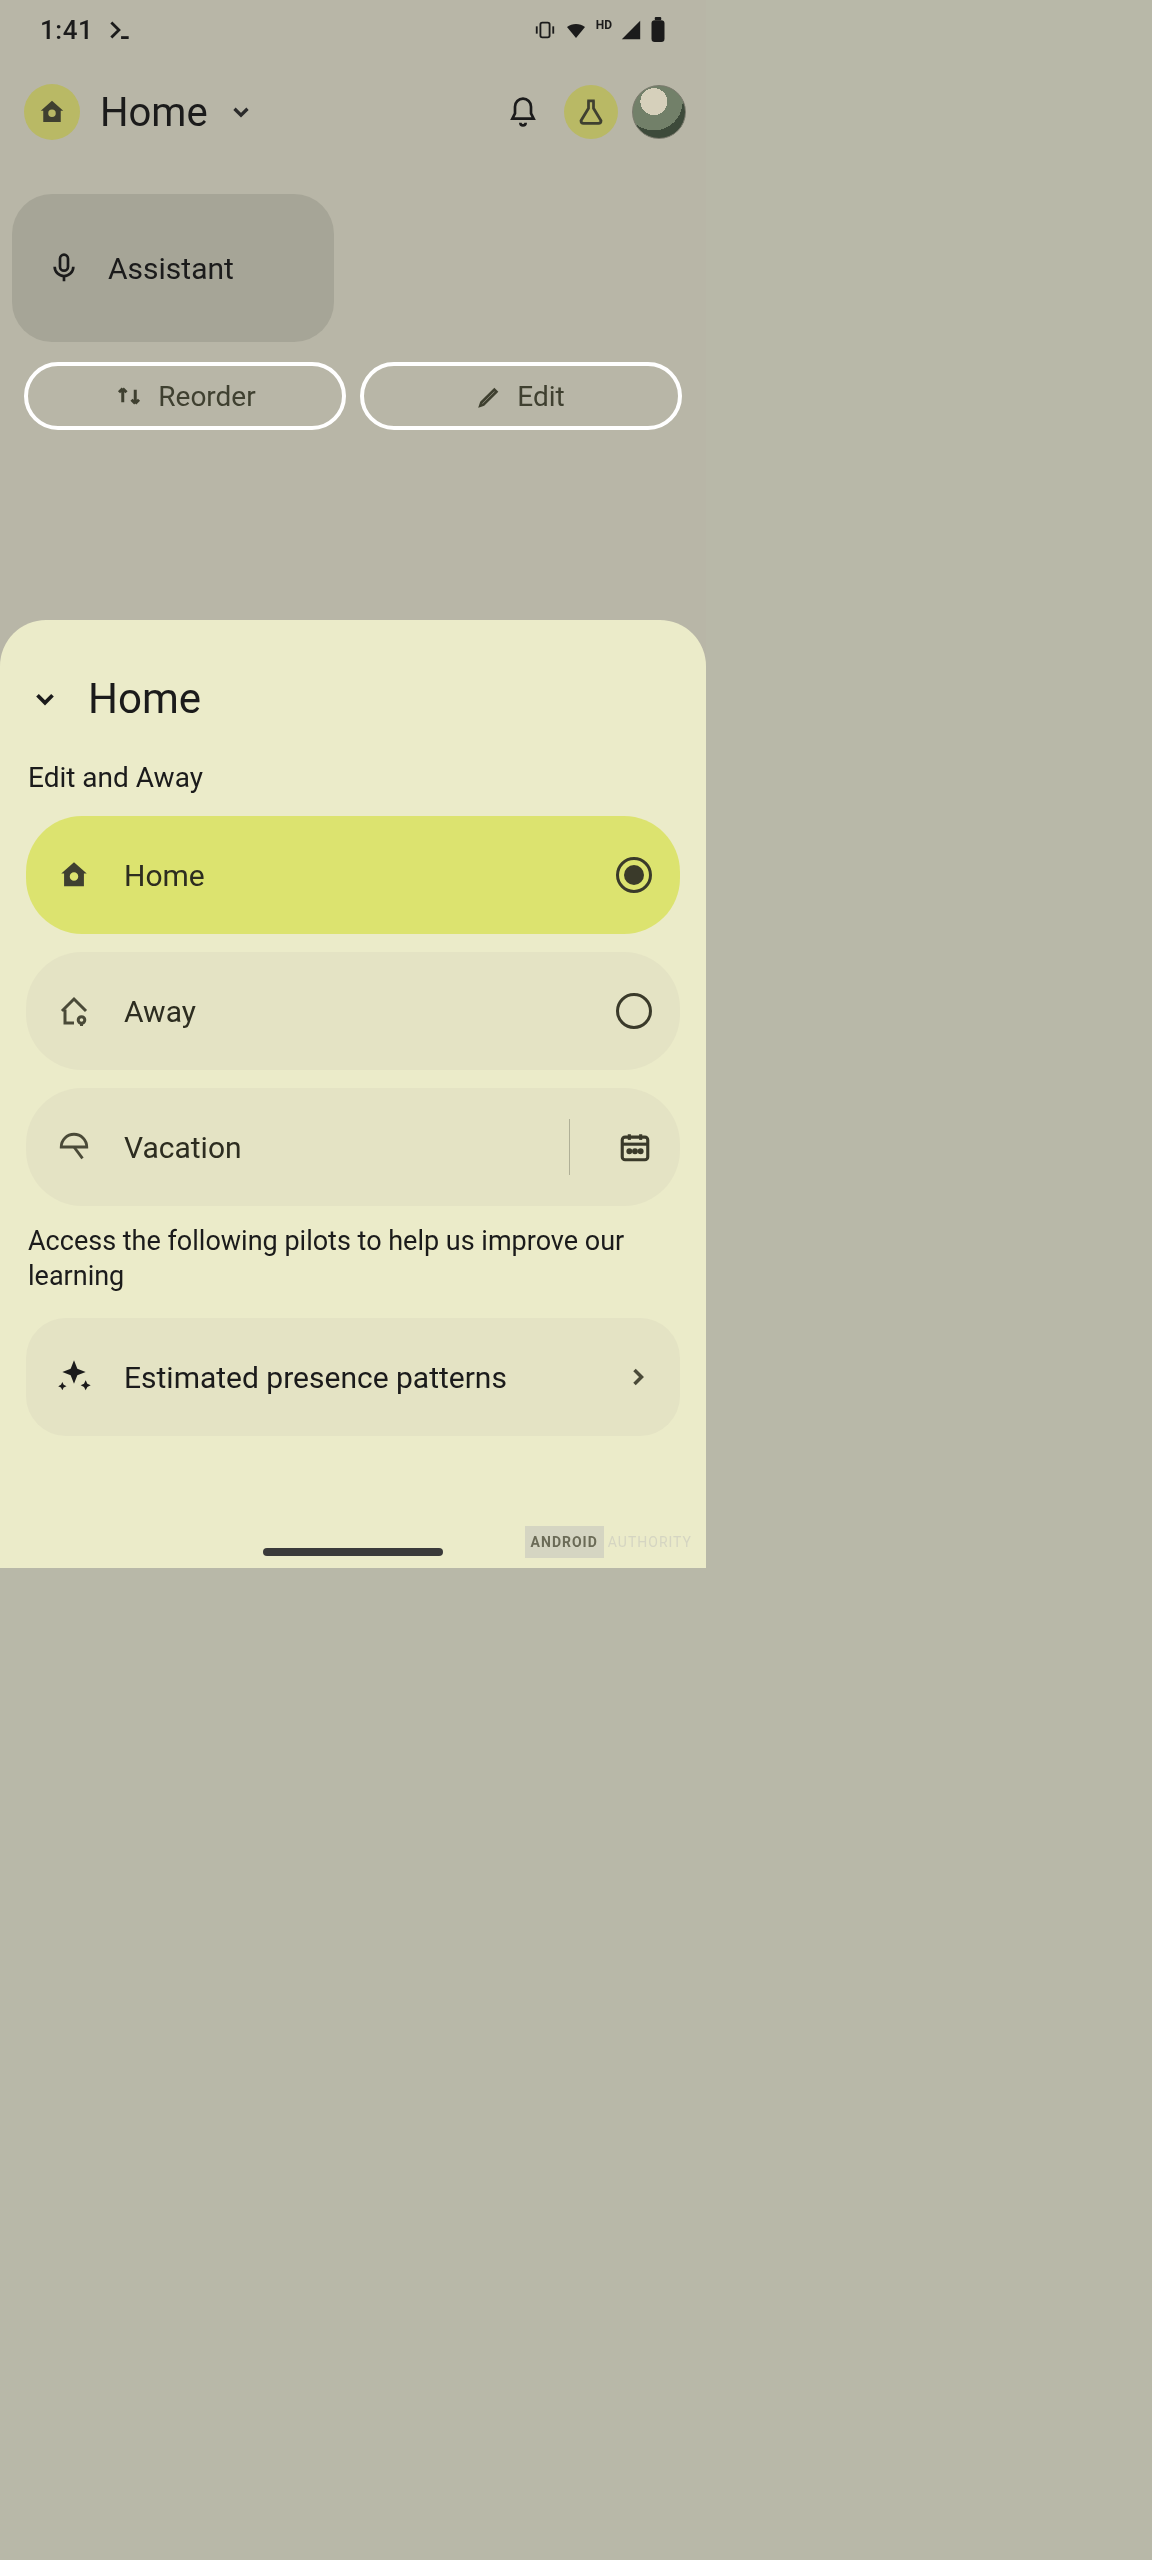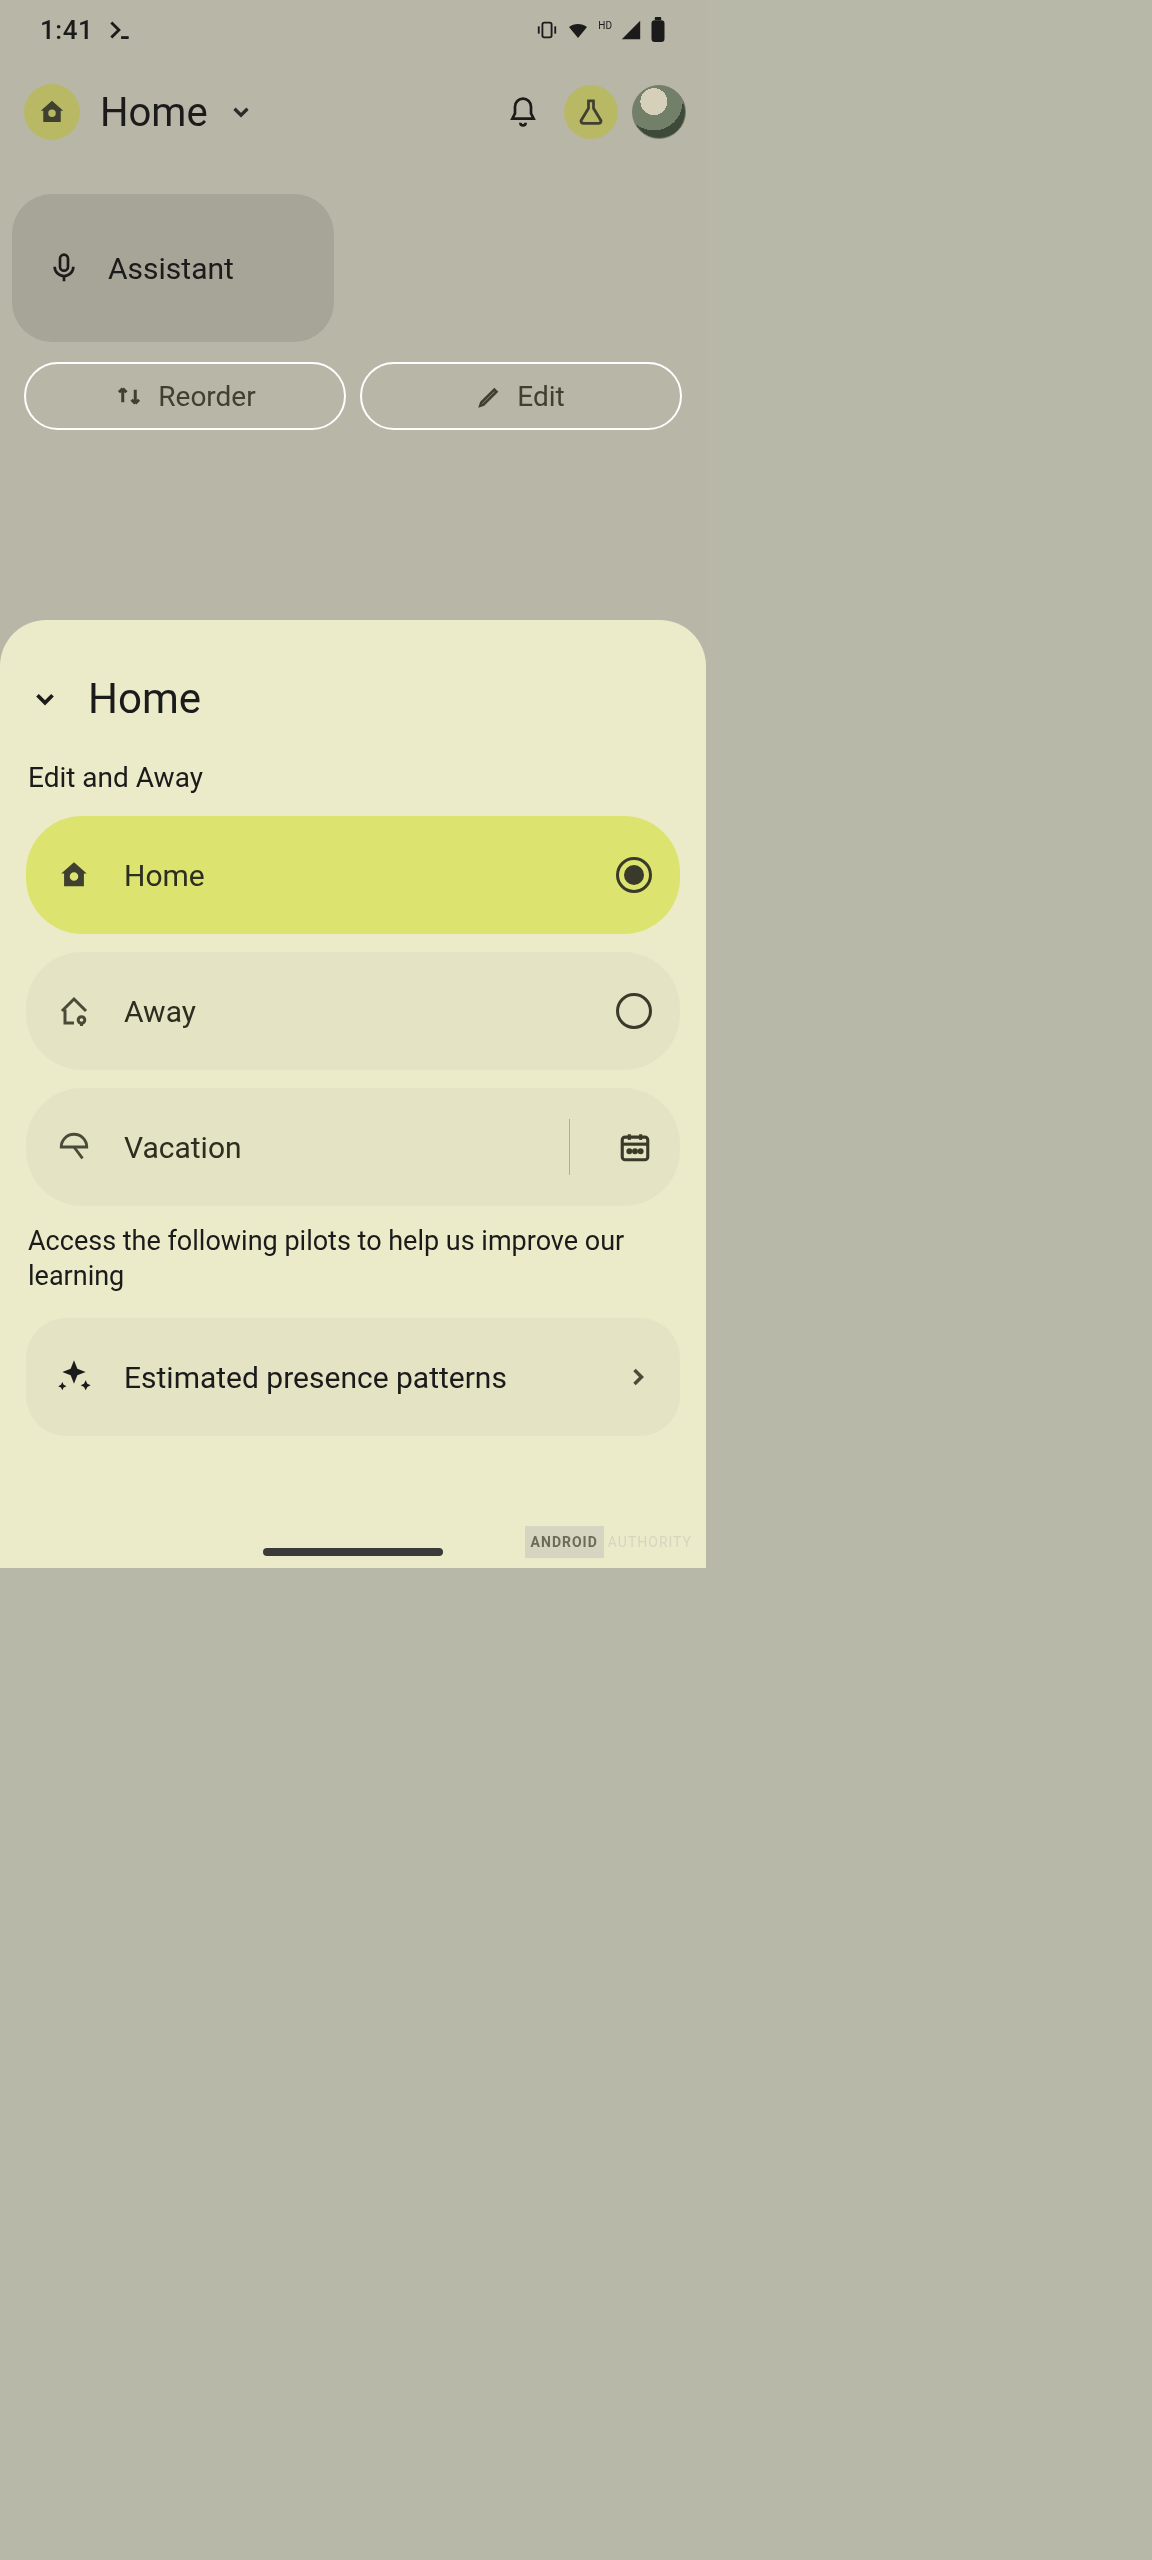--- a/index.html
+++ b/index.html
@@ -83,21 +83,21 @@
   .btn-row {
     display: flex;
     gap: 14px;
     padding: 0 24px;
     margin-top: 16px;
   }
   .pill-btn {
     flex: 1;
     height: 68px;
     border-radius: 40px;
-    border: 2px solid #ffffff;
+    border: 4px solid #ffffff;
     display: flex;
     align-items: center;
     justify-content: center;
     gap: 14px;
     font-size: 28px;
     color: #3f4030;
     background: transparent;
   }
 
   
@@ -205,21 +205,21 @@
     </div>
     <div class="right">
       <svg width="22" height="22" viewBox="0 0 24 24" fill="none" stroke="#1b1b1b" stroke-width="2">
         <rect x="7" y="4" width="10" height="16" rx="2"></rect>
           <line x1="3" y1="8" x2="3" y2="16"></line>
           <line x1="21" y1="8" x2="21" y2="16"></line>
       </svg>
       <svg width="24" height="24" viewBox="0 0 24 24" fill="#1b1b1b">
         <path d="M12 20l9-11c-5-4-13-4-18 0l9 11z"></path>
       </svg>
-      <span style="font-size:10px;font-weight:400;margin-bottom:10px;">HD</span>
+      <span style="font-size:12px;font-weight:700;margin-bottom:10px;">HD</span>
       <svg width="22" height="22" viewBox="0 0 24 24" fill="#1b1b1b">
         <path d="M2 22h20V2L2 22z"></path>
       </svg>
       <svg width="16" height="26" viewBox="0 0 14 24" fill="#1b1b1b">
         <rect x="1" y="3" width="12" height="20" rx="3"></rect>
           <rect x="4" y="0" width="6" height="3" rx="1"></rect>
       </svg>
     </div>
   </div>
 

